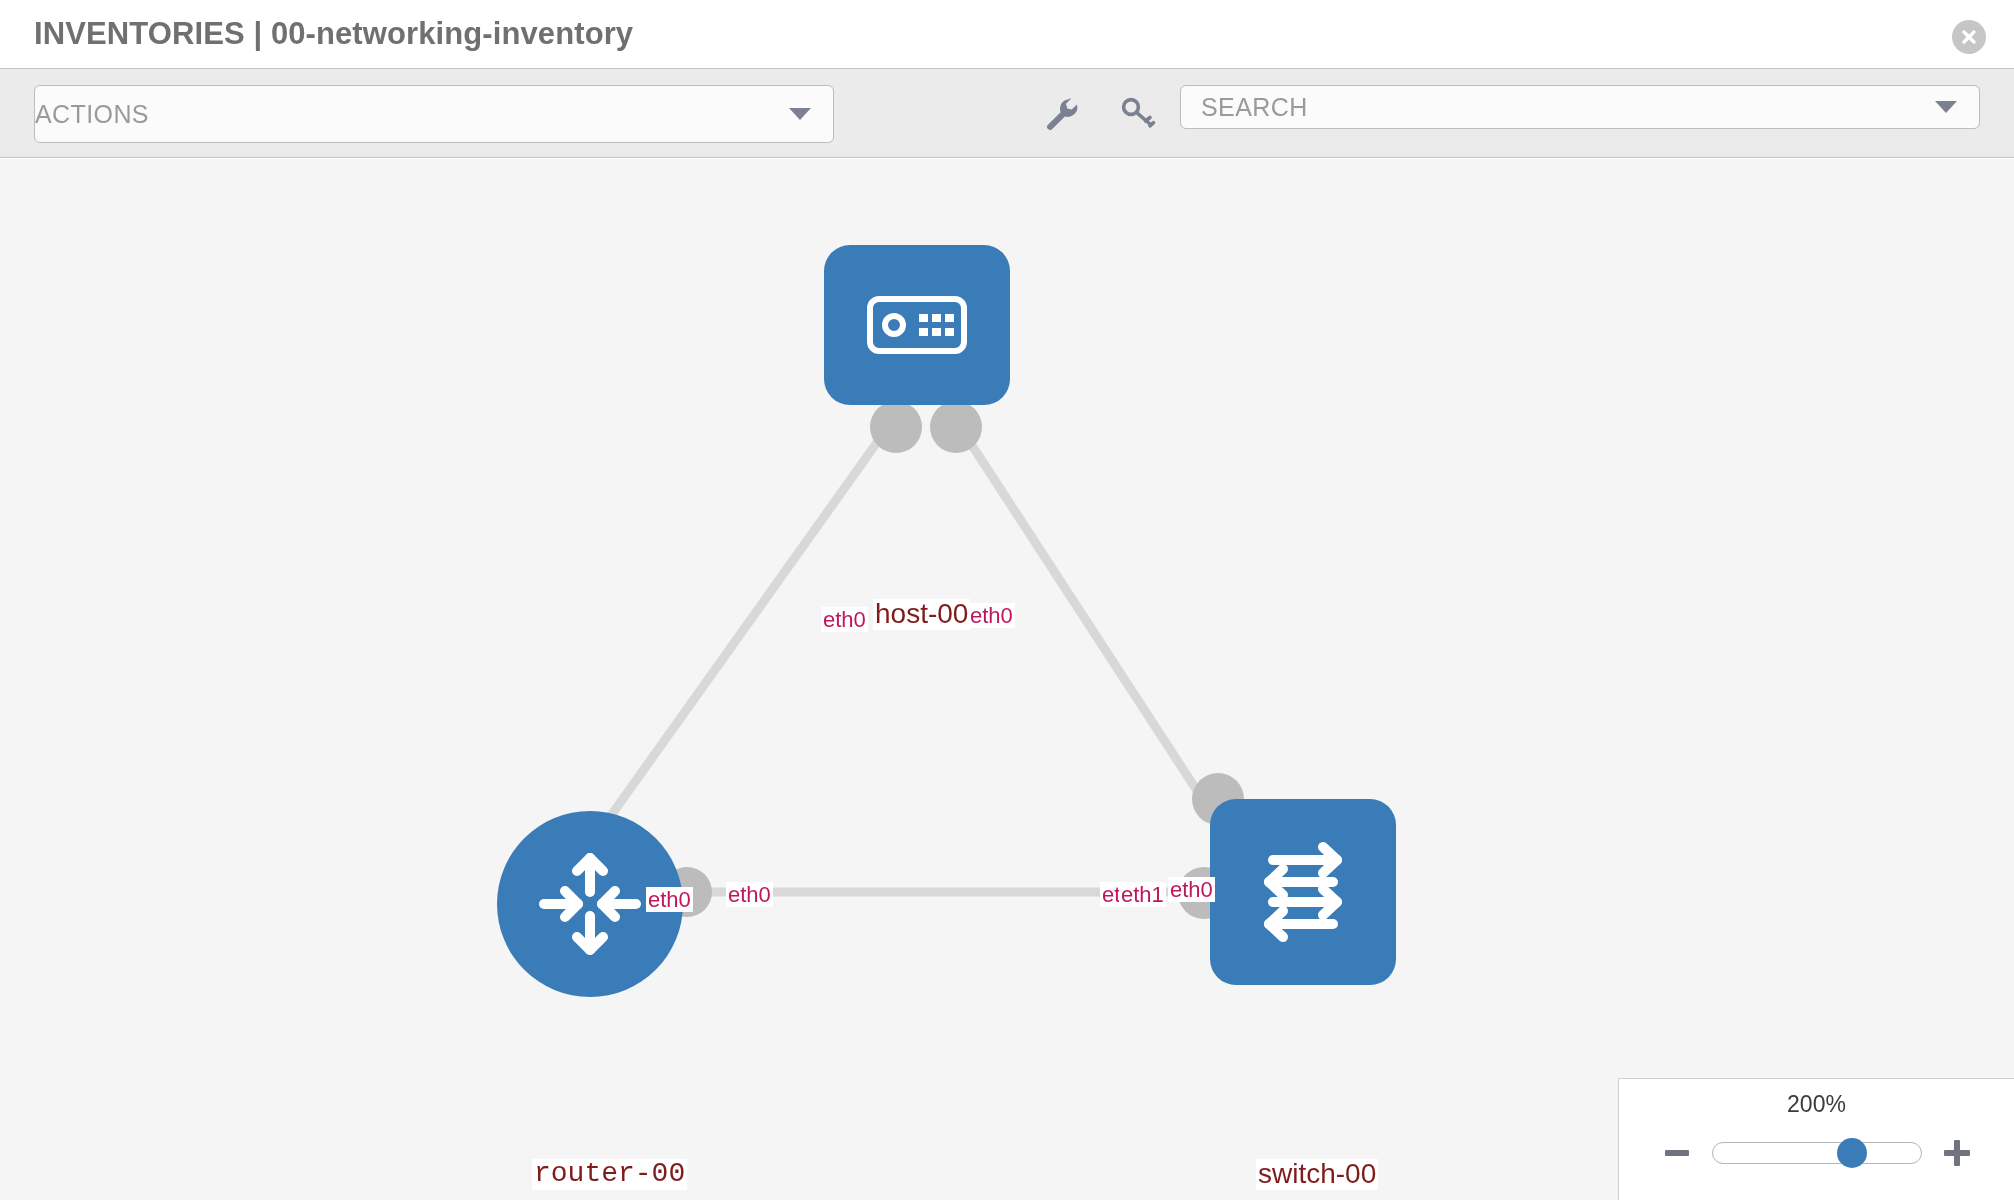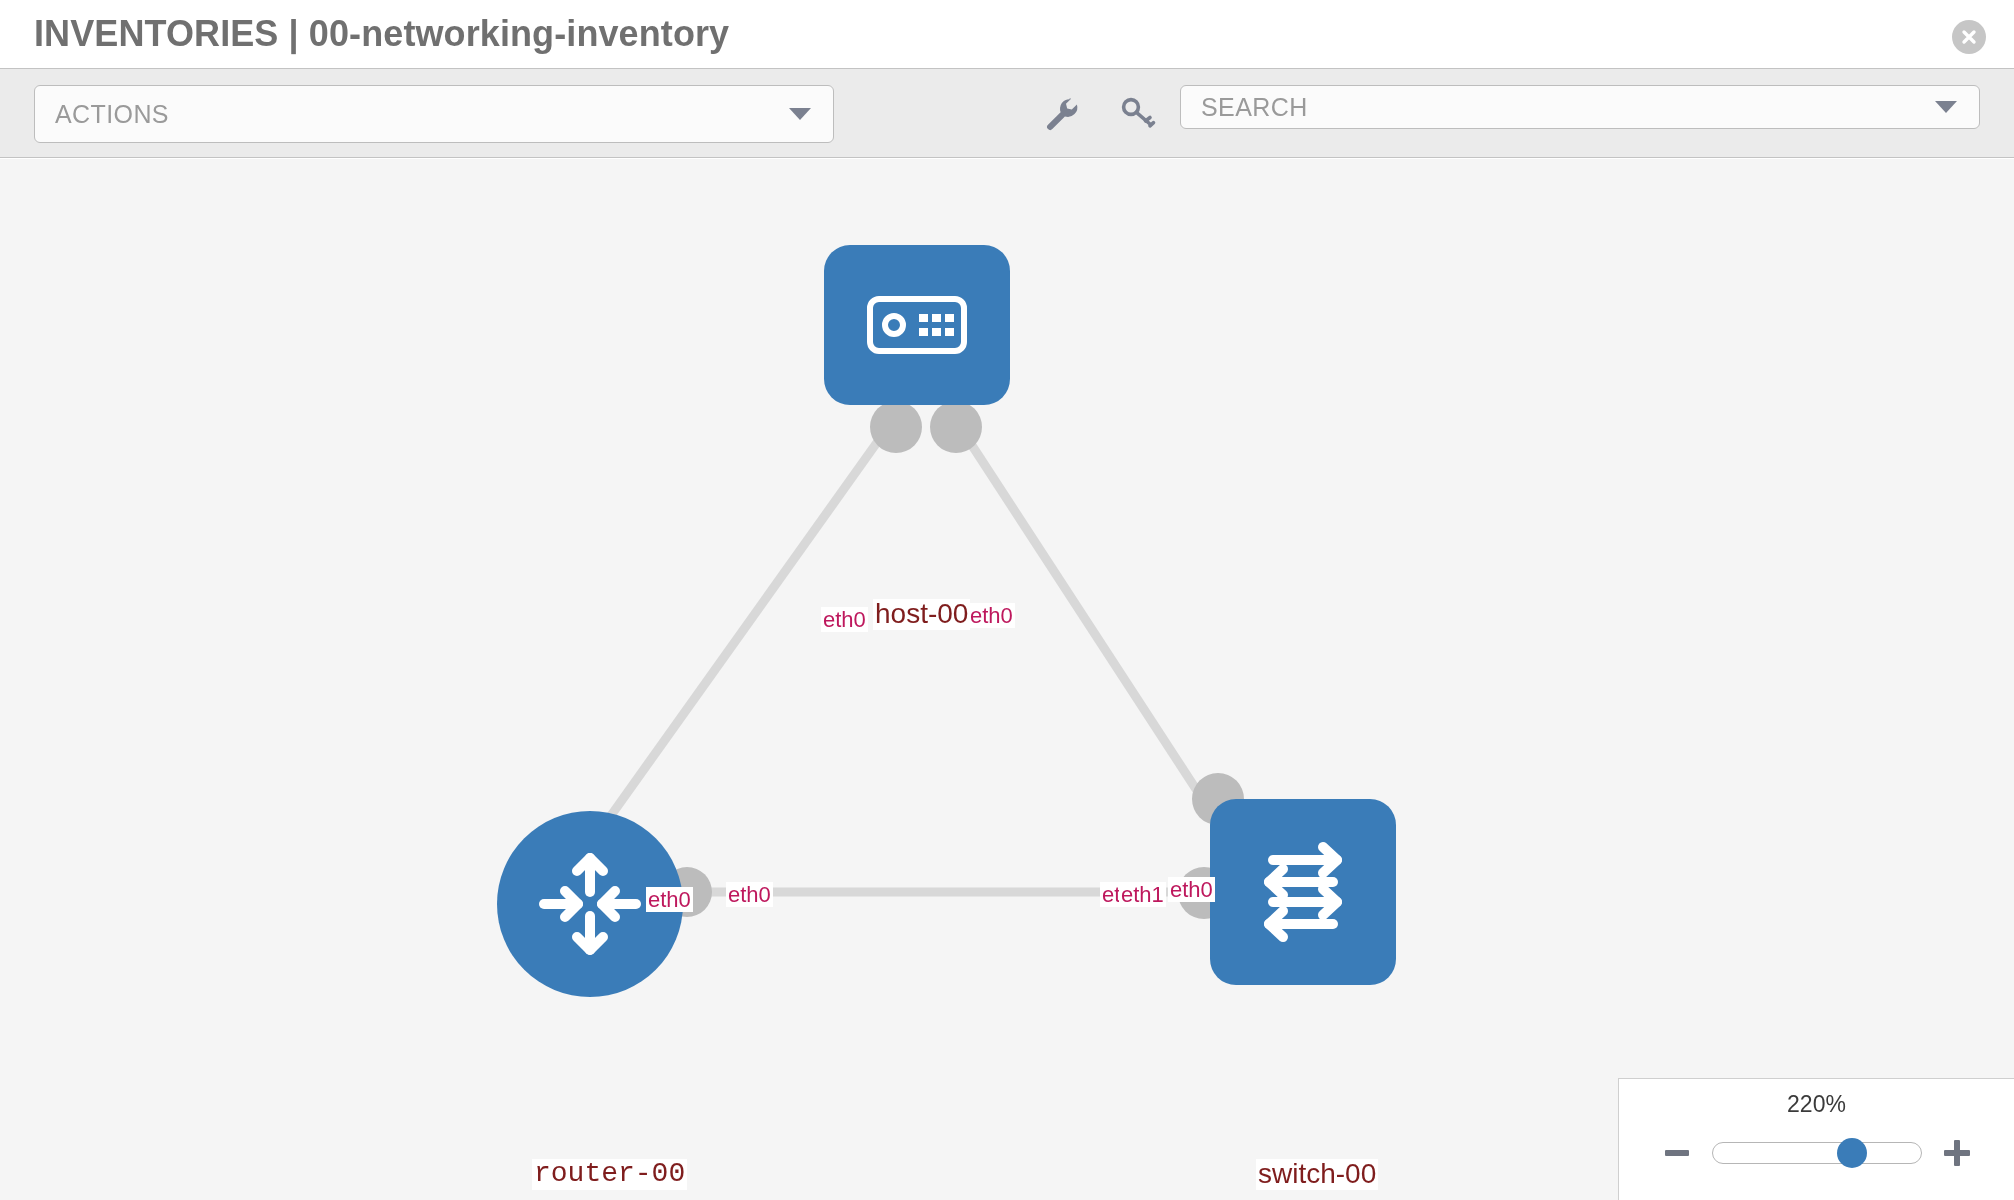--- a/index.html
+++ b/index.html
@@ -24,21 +24,21 @@
     position: absolute;
     top: 0; left: 0;
     width: 2014px;
     height: 68px;
     background: #ffffff;
     display: flex;
     align-items: center;
   }
   .page-title {
     margin-left: 34px;
-    font-size: 36px;
+    font-size: 31px;
     font-weight: bold;
     color: #707070;
     letter-spacing: 0.1px;
     white-space: nowrap;
   }
   .close-btn {
     position: absolute;
     top: 20px;
     right: 28px;
     width: 34px;
@@ -71,21 +71,20 @@
     width: 800px;
     height: 58px;
     background: #fbfbfb;
     border: 1px solid #bdbdbd;
     border-radius: 6px;
     display: flex;
     align-items: center;
     cursor: pointer;
   }
   .actions-select .sel-label {
-    margin-left: 20px;
     font-size: 25px;
     color: #9a9a9a;
     letter-spacing: 0.4px;
   }
   .caret {
     position: absolute;
     right: 22px;
     top: 50%;
     transform: translateY(-50%);
     width: 0; height: 0;
@@ -377,21 +376,21 @@
 
     <div class="edge-label" style="left:1168px; top:718px;">eth0</div>
 
     <div class="edge-label" style="left:726px; top:723px;">eth0</div>
 
     <div class="edge-label" style="left:1100px; top:723px;">eth</div>
 
     <div class="edge-label" style="left:1119px; top:723px;">eth1</div>
 
     <div class="zoom-panel">
-      <div class="zoom-value">220%</div>
+      <div class="zoom-value">200%</div>
       <div class="zoom-row">
         <div class="zoom-minus">
           <div class="bar"></div>
         </div>
         <div class="zoom-track">
           <div class="zoom-handle" id="zoom-handle" style="left: 67%;"></div>
         </div>
         <div class="zoom-plus">
           <div class="hbar"></div>
           <div class="vbar"></div>

